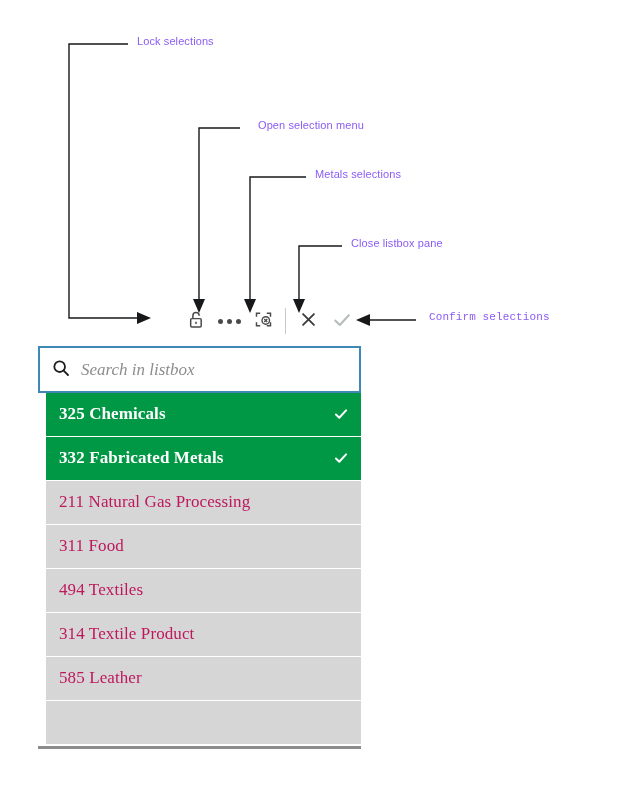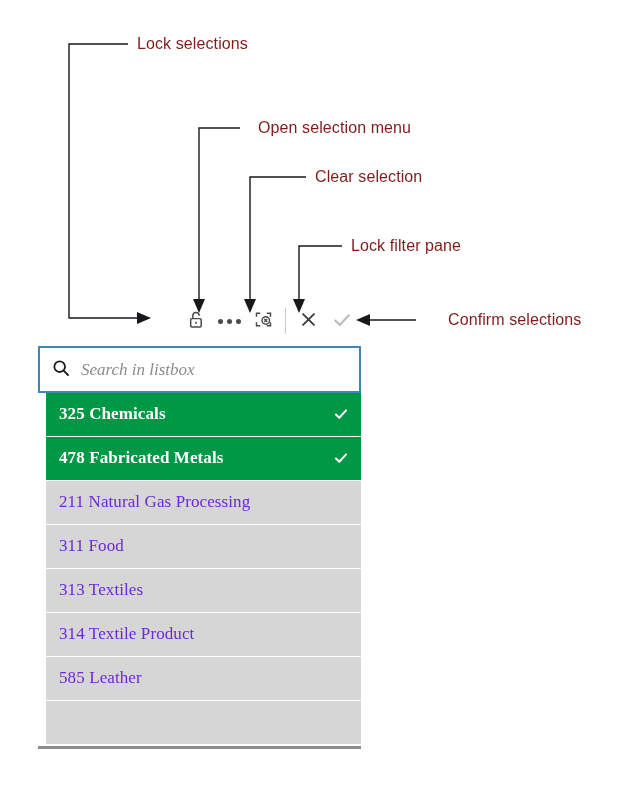--- a/index.html
+++ b/index.html
@@ -18,31 +18,31 @@
   
   #annotation-svg {
     position: absolute;
     left: 0; top: 0;
     width: 640px; height: 806px;
     pointer-events: none;
   }
   .annot-label {
     position: absolute;
     font-family: "Liberation Sans", sans-serif;
-    font-size: 16px;
-    color: #7f1d1d;
+    font-size: 11px;
+    color: #8b5cf6;
     white-space: nowrap;
     letter-spacing: 0.1px;
     line-height: 1;
   }
   #annot-lock       { left: 137px; top: 36px;  }
   #annot-menu       { left: 249px; top: 120px; margin-left: 9px; }
   #annot-clear      { left: 315px; top: 169px; }
   #annot-close      { left: 351px; top: 238px; }
-  #annot-confirm    { left: 448px; top: 312px; }
+  #annot-confirm    { left: 429px; top: 312px; font-family: Liberation Mono, monospace; }
 
   
   #filter-pane {
     position: absolute;
     left: 38px;
     top: 296px;
     width: 323px;
   }
 
   
@@ -129,21 +129,21 @@
     align-items: center;
     padding: 0 12px 0 13px;
     margin-bottom: 1.5px;
     cursor: pointer;
     background: #d6d6d6;
   }
   .lb-row .lb-label {
     flex: 1;
     font-family: "Liberation Serif", serif;
     font-size: 17px;
-    color: #6d28d9;
+    color: #be185d;
     letter-spacing: 0.1px;
     white-space: nowrap;
     overflow: hidden;
   }
   .lb-row.selected {
     background: #009845;
   }
   .lb-row.selected .lb-label {
     color: #ffffff;
     font-weight: bold;
@@ -184,22 +184,22 @@
     <polygon points="151,318 137,312 137,324"></polygon>
     <polygon points="199,313 193,299 205,299"></polygon>
     <polygon points="250,313 244,299 256,299"></polygon>
     <polygon points="299,313 293,299 305,299"></polygon>
     <polygon points="356,320 370,314 370,326"></polygon>
   </g>
 </svg>
 
 <div class="annot-label" id="annot-lock">Lock selections</div>
 <div class="annot-label" id="annot-menu">Open selection menu</div>
-<div class="annot-label" id="annot-clear">Clear selection</div>
-<div class="annot-label" id="annot-close">Lock filter pane</div>
+<div class="annot-label" id="annot-clear">Metals selections</div>
+<div class="annot-label" id="annot-close">Close listbox pane</div>
 <div class="annot-label" id="annot-confirm">Confirm selections</div>
 
 <div id="filter-pane">
 
   <div id="listbox-toolbar">
 
     <button class="tool-btn" title="Lock selections">
       <span>
         <svg width="21" height="21" viewBox="0 0 24 24" fill="none" stroke="#4a4a4a" stroke-width="1.7">
           <rect x="6.5" y="11" width="12" height="9.5" rx="1.3"></rect>
@@ -258,33 +258,33 @@
 
   <div id="listbox-rows">
 
     <div class="lb-row selected">
         <span class="lb-label">325 Chemicals</span>
         <span class="lb-check"><svg width="16" height="16" viewBox="0 0 24 24" fill="none" stroke="#ffffff" stroke-width="3" stroke-linecap="round" stroke-linejoin="round">
             <path d="M4.4 12.8 L9.4 17.6 L19.6 6.6"></path>
           </svg></span>
       </div>
       <div class="lb-row selected">
-        <span class="lb-label">478 Fabricated Metals</span>
+        <span class="lb-label">332 Fabricated Metals</span>
         <span class="lb-check"><svg width="16" height="16" viewBox="0 0 24 24" fill="none" stroke="#ffffff" stroke-width="3" stroke-linecap="round" stroke-linejoin="round">
             <path d="M4.4 12.8 L9.4 17.6 L19.6 6.6"></path>
           </svg></span>
       </div>
       <div class="lb-row">
         <span class="lb-label">211 Natural Gas Processing</span>
       </div>
       <div class="lb-row">
         <span class="lb-label">311 Food</span>
       </div>
       <div class="lb-row">
-        <span class="lb-label">313 Textiles</span>
+        <span class="lb-label">494 Textiles</span>
       </div>
       <div class="lb-row">
         <span class="lb-label">314 Textile Product</span>
       </div>
       <div class="lb-row">
         <span class="lb-label">585 Leather</span>
       </div>
       <div class="lb-row"></div>
       <div id="listbox-bottom-edge"></div>
   </div>

